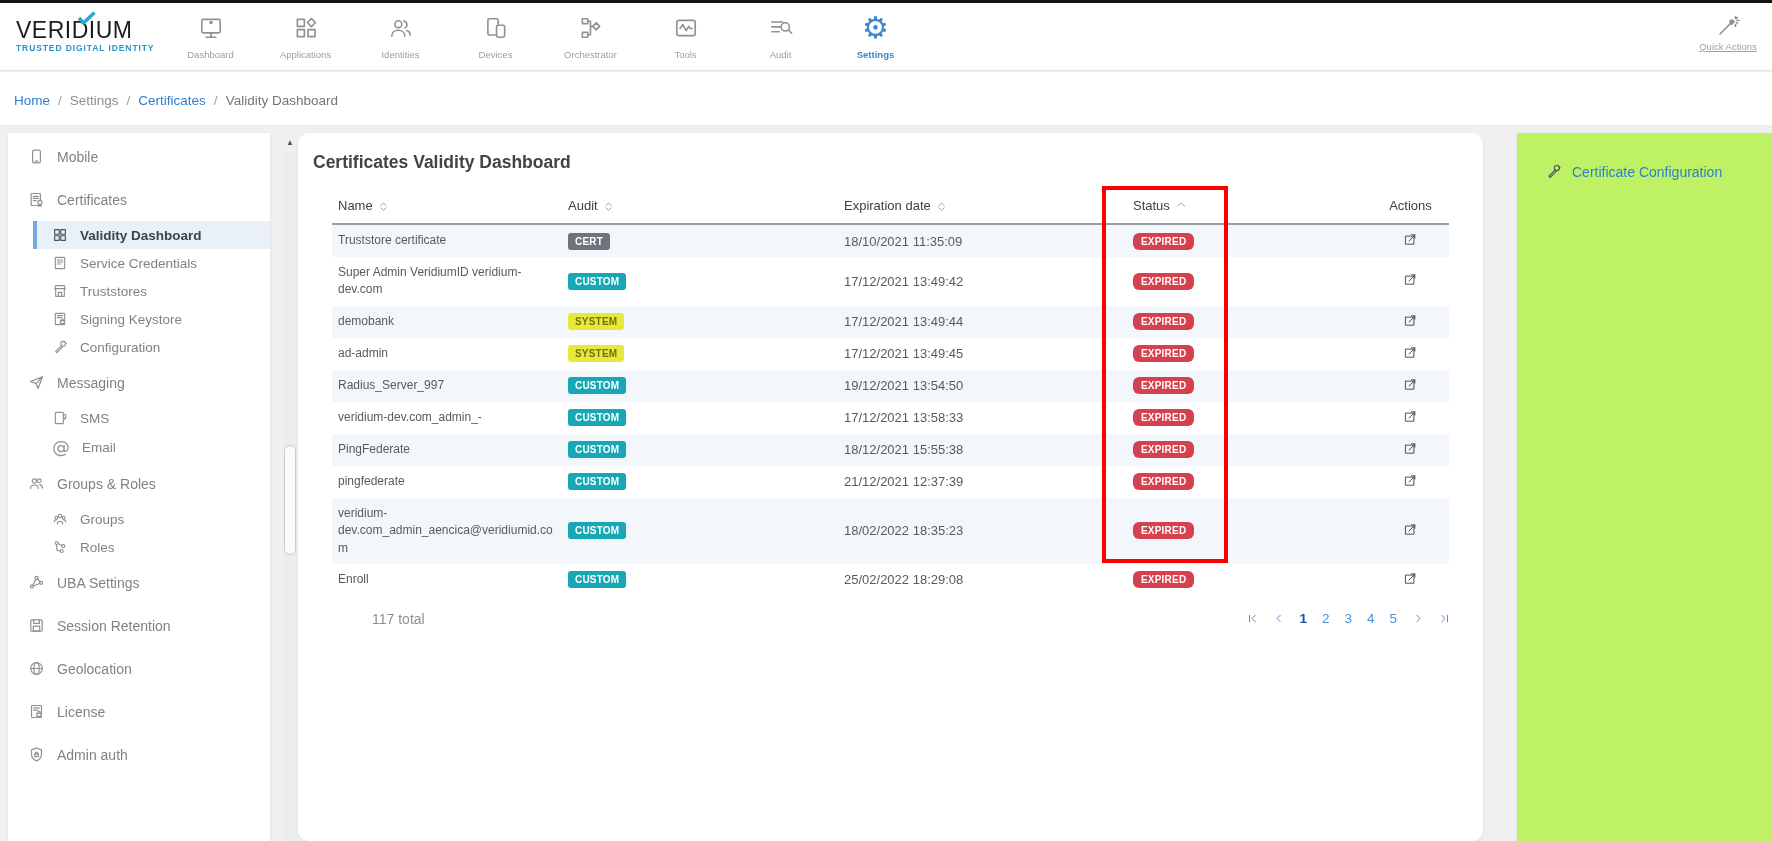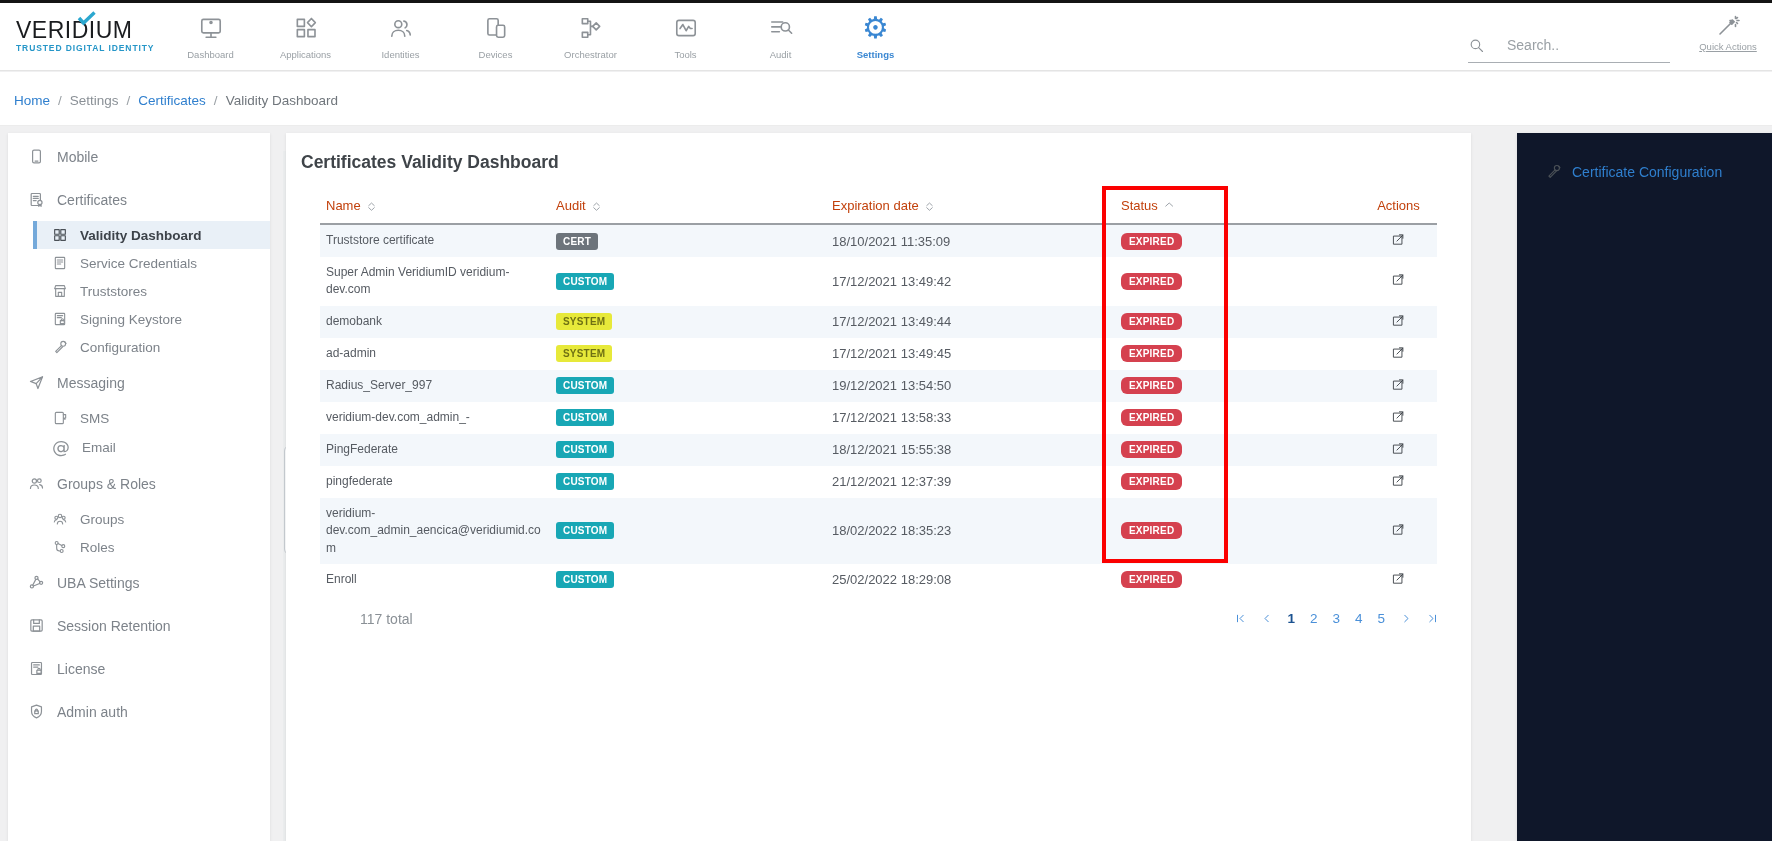--- a/index.html
+++ b/index.html
@@ -38,35 +38,35 @@
   .crumb.link { color:#2f7fce; cursor:pointer; }
   .crumb.last { color:#70767c; }
   .crumb-sep { color:#9aa0a5; }
 
   
   .sidebar { position:absolute; left:8px; top:133px; width:262px; bottom:0; background:#fff; box-shadow:0 1px 3px rgba(0,0,0,.09); padding-top:2px; overflow:hidden; }
   .scrollcol { position:absolute; left:282px; top:133px; width:16px; bottom:0; }
   .scroll-arrow { position:absolute; top:3px; left:0; width:16px; height:14px; font-size:8px; color:#555; text-align:center; line-height:14px; cursor:pointer; }
   .scroll-track { position:absolute; top:18px; bottom:0; left:1px; width:14px; background:#ebedee; }
   .scroll-thumb { position:absolute; top:312px; left:2px; width:12px; height:110px; background:#fafbfc; border:1px solid #c6cbd0; border-radius:7px; cursor:pointer; }
-  .main-card { position:absolute; left:286px; top:133px; width:1185px; bottom:0; background:#fff; box-shadow:0 1px 3px rgba(0,0,0,.09); }
-  .right-card { position:absolute; left:1517px; top:133px; right:0; bottom:0; background:#0f172a; box-shadow:0 1px 3px rgba(0,0,0,.09); padding:30px 0 0 28px; }
+  .main-card { position:absolute; left:298px; top:133px; width:1185px; bottom:0; background:#fff; box-shadow:0 1px 3px rgba(0,0,0,.09);border-radius:11px; }
+  .right-card { position:absolute; left:1517px; top:133px; right:0; bottom:0; background:#bef264; box-shadow:0 1px 3px rgba(0,0,0,.09); padding:30px 0 0 28px; }
 
   
   .side-item { display:flex; align-items:center; cursor:pointer; color:#7d838a; }
   .side-item .icon { margin-right:12px; flex:0 0 auto; }
   .side-item.top { padding:13px 8px 13px 20px; font-size:14px; }
   .side-item.sub { padding:6px 8px 6px 44px; font-size:13.5px; }
   .side-item.sub.active { margin-left:25px; padding-left:15px; border-left:4px solid #74a9da; background:#e9f0f7; font-weight:bold; color:#3d434a; }
   .side-item.sub.active .icon { color:#4a5057; }
 
   
   .page-title { margin:19px 0 0 15px; font-size:17.5px; font-weight:bold; color:#3f4449; }
   table.cert-table { margin:17px 20px 0 34px; width:1117px; border-collapse:collapse; table-layout:fixed; }
-  .cert-table thead th { font-size:13px; font-weight:normal; color:#c2410c; text-align:left; padding:8px 6px 10px 6px; border-bottom:2px solid #9b9fa4; cursor:pointer; }
+  .cert-table thead th { font-size:13px; font-weight:normal; color:#404040; text-align:left; padding:8px 6px 10px 6px; border-bottom:2px solid #9b9fa4; cursor:pointer; }
   .cert-table thead th.c-exp { padding-left:12px; }
   .cert-table thead th.c-status { padding-left:11px; }
   .cert-table thead th.c-actions { text-align:center; cursor:default; }
   .cert-table tbody tr:nth-child(odd) { background:#f3f7fb; }
   .cert-table tbody td { font-size:13px; color:#565b62; padding:7px 6px; vertical-align:middle; }
   .cert-table tbody td.c-name { font-size:12px; overflow-wrap:break-word; line-height:1.45; }
   .cert-table tbody td.c-exp { padding-left:12px; }
   .cert-table tbody td.c-status { padding-left:11px; }
   .cert-table tbody td.c-actions { text-align:center; }
   .sort-ic { display:inline-block; vertical-align:middle; margin-left:6px; color:#9aa0a6; }
@@ -178,29 +178,20 @@
         <span class="nav-label">Audit</span>
       </div>
       <div class="nav-item active">
         <span class="nav-ic icon">
           <span class="char-icon" style="font-size:30px;line-height:1;">⚙</span>
         </span>
         <span class="nav-label">Settings</span>
       </div>
     </nav>
 
-  <div class="search-box">
-    <span class="icon">
-        <svg width="17" height="17" viewBox="0 0 24 24" fill="none" stroke="currentColor" stroke-width="1.6" stroke-linecap="round" stroke-linejoin="round">
-          <circle cx="10.5" cy="10.5" r="6"></circle>
-          <path d="M15 15l5.5 5.5"></path>
-        </svg>
-      </span>
-    <input type="text" placeholder="Search.." style="">
-  </div>
 
   <div class="quick-actions">
     <span class="icon">
         <svg width="24" height="24" viewBox="0 0 24 24" fill="none" stroke="currentColor" stroke-width="1.6" stroke-linecap="round" stroke-linejoin="round">
           <path d="M4 20L14.8 9.2"></path>
           <path d="M14 8.4l2.4-2.4 1.8 1.8-2.4 2.4z" fill="currentColor"></path>
           <path d="M19.5 2.5v2M19.5 10.5v2M16 6.5h-2M23 6.5h-2M21.5 3.5l-1 1M21.5 9.5l-1-1"></path>
         </svg>
       </span>
     <span class="nav-label">Quick Actions</span>
@@ -362,20 +353,30 @@
     </div>
     <div class="side-item top">
       <span class="icon">
         <svg width="17" height="17" viewBox="0 0 24 24" fill="none" stroke="currentColor" stroke-width="1.7" stroke-linecap="round" stroke-linejoin="round">
           <rect x="4" y="4" width="16" height="16" rx="1.5"></rect>
           <path d="M8 4v5h8V4"></path>
           <rect x="7.5" y="13" width="9" height="7"></rect>
         </svg>
       </span>
       <span class="side-label">Session Retention</span>
+    </div>
+    <div class="side-item top">
+      <span class="icon">
+        <svg width="17" height="17" viewBox="0 0 24 24" fill="none" stroke="currentColor" stroke-width="1.7" stroke-linecap="round" stroke-linejoin="round">
+          <circle cx="12" cy="12" r="8.2"></circle>
+          <ellipse cx="12" cy="12" rx="3.8" ry="8.2"></ellipse>
+          <path d="M3.8 12h16.4"></path>
+        </svg>
+      </span>
+      <span class="side-label">Geolocation</span>
     </div>
     <div class="side-item top">
       <span class="icon">
         <svg width="17" height="17" viewBox="0 0 24 24" fill="none" stroke="currentColor" stroke-width="1.7" stroke-linecap="round" stroke-linejoin="round">
           <rect x="5" y="3.5" width="14" height="17" rx="1"></rect>
           <path d="M8 7h8M8 10h6"></path>
           <rect x="12.5" y="14.5" width="6" height="4.5" fill="#fff"></rect>
           <path d="M13.9 14.5v-1.2a1.6 1.6 0 0 1 3.2 0v1.2"></path>
         </svg>
       </span>

